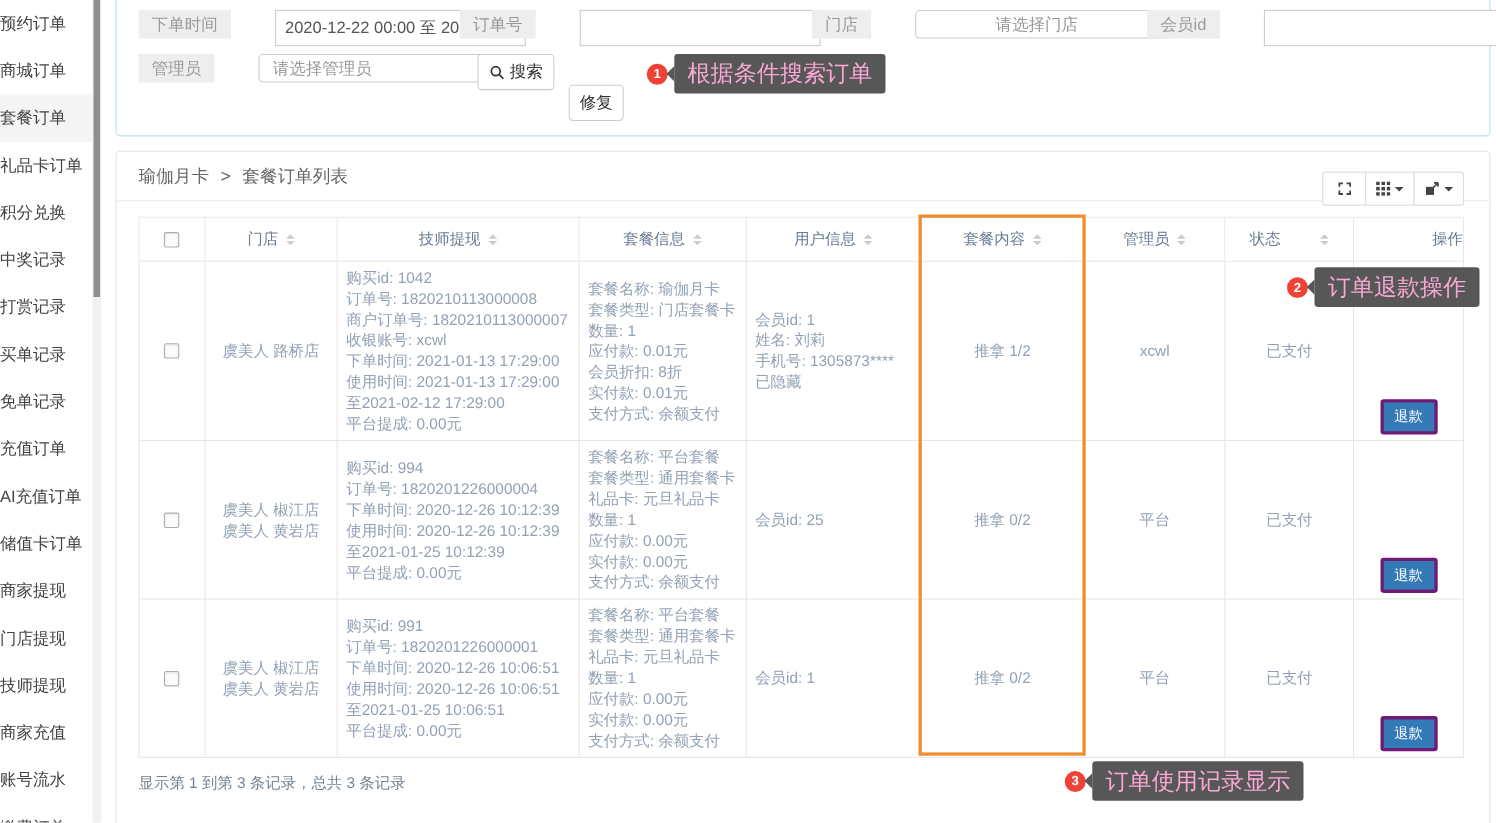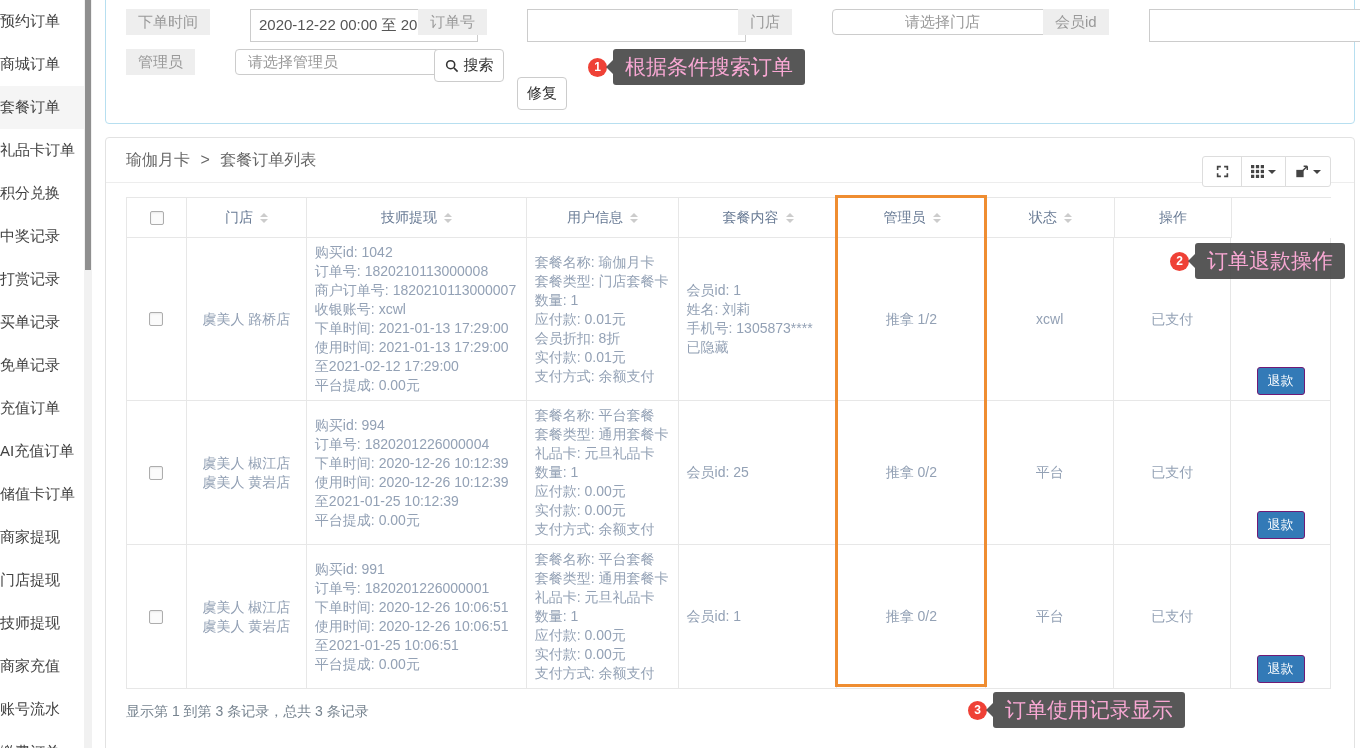--- a/index.html
+++ b/index.html
@@ -66,21 +66,21 @@
   .sort { display:flex; flex-direction:column; gap:2px; }
   .sort i { display:block; width:0; height:0; border-left:4px solid transparent; border-right:4px solid transparent; }
   .sort .up { border-bottom:4px solid #ccc; }
   .sort .down { border-top:4px solid #ccc; }
   .td { display:flex; flex-direction:column; justify-content:center; padding:5px 8px;
     font-size:14px; line-height:19px; color:#93a1b5; }
   .td-center { align-items:center; text-align:center; }
   .td-left { align-items:flex-start; text-align:left; }
   .checkbox { width:14px; height:14px; border:1px solid #adadad; border-radius:2px;
     background:#fbfbfb; box-shadow:inset 0 1px 2px rgba(0,0,0,.08); cursor:pointer; }
-  .refund-btn { background:#337ab7; border:1px solid #701a75; color:#fff; font-size:13px;
+  .refund-btn { background:#337ab7; border:3px solid #701a75; color:#fff; font-size:13px;
     padding:4px 10px; border-radius:3px; cursor:pointer; font-family:inherit; }
   .summary { position:absolute; left:20px; top:565px; font-size:14px; color:#76838f; }
 
   
   .hl-box { position:absolute; left:729px; top:57px; width:152px; height:492px;
     border:3px solid #ef8d31; pointer-events:none; z-index:4; }
   .callout { position:absolute; display:flex; align-items:center; z-index:9; pointer-events:none; }
   .badge { width:19px; height:19px; border-radius:50%; background:#ef4136; color:#fff;
     font-size:12px; font-weight:bold; display:flex; align-items:center; justify-content:center;
     box-shadow:0 0 0 2px rgba(255,255,255,.9); }
@@ -282,20 +282,27 @@
         </div>
 
         <div class="th">
           <span>技师提现</span>
           <span class="sort">
             <i class="up"></i>
             <i class="down"></i>
           </span>
         </div>
 
+        <div class="th">
+          <span>套餐信息</span>
+          <span class="sort">
+            <i class="up"></i>
+            <i class="down"></i>
+          </span>
+        </div>
 
         <div class="th">
           <span>用户信息</span>
           <span class="sort">
             <i class="up"></i>
             <i class="down"></i>
           </span>
         </div>
 
         <div class="th">

